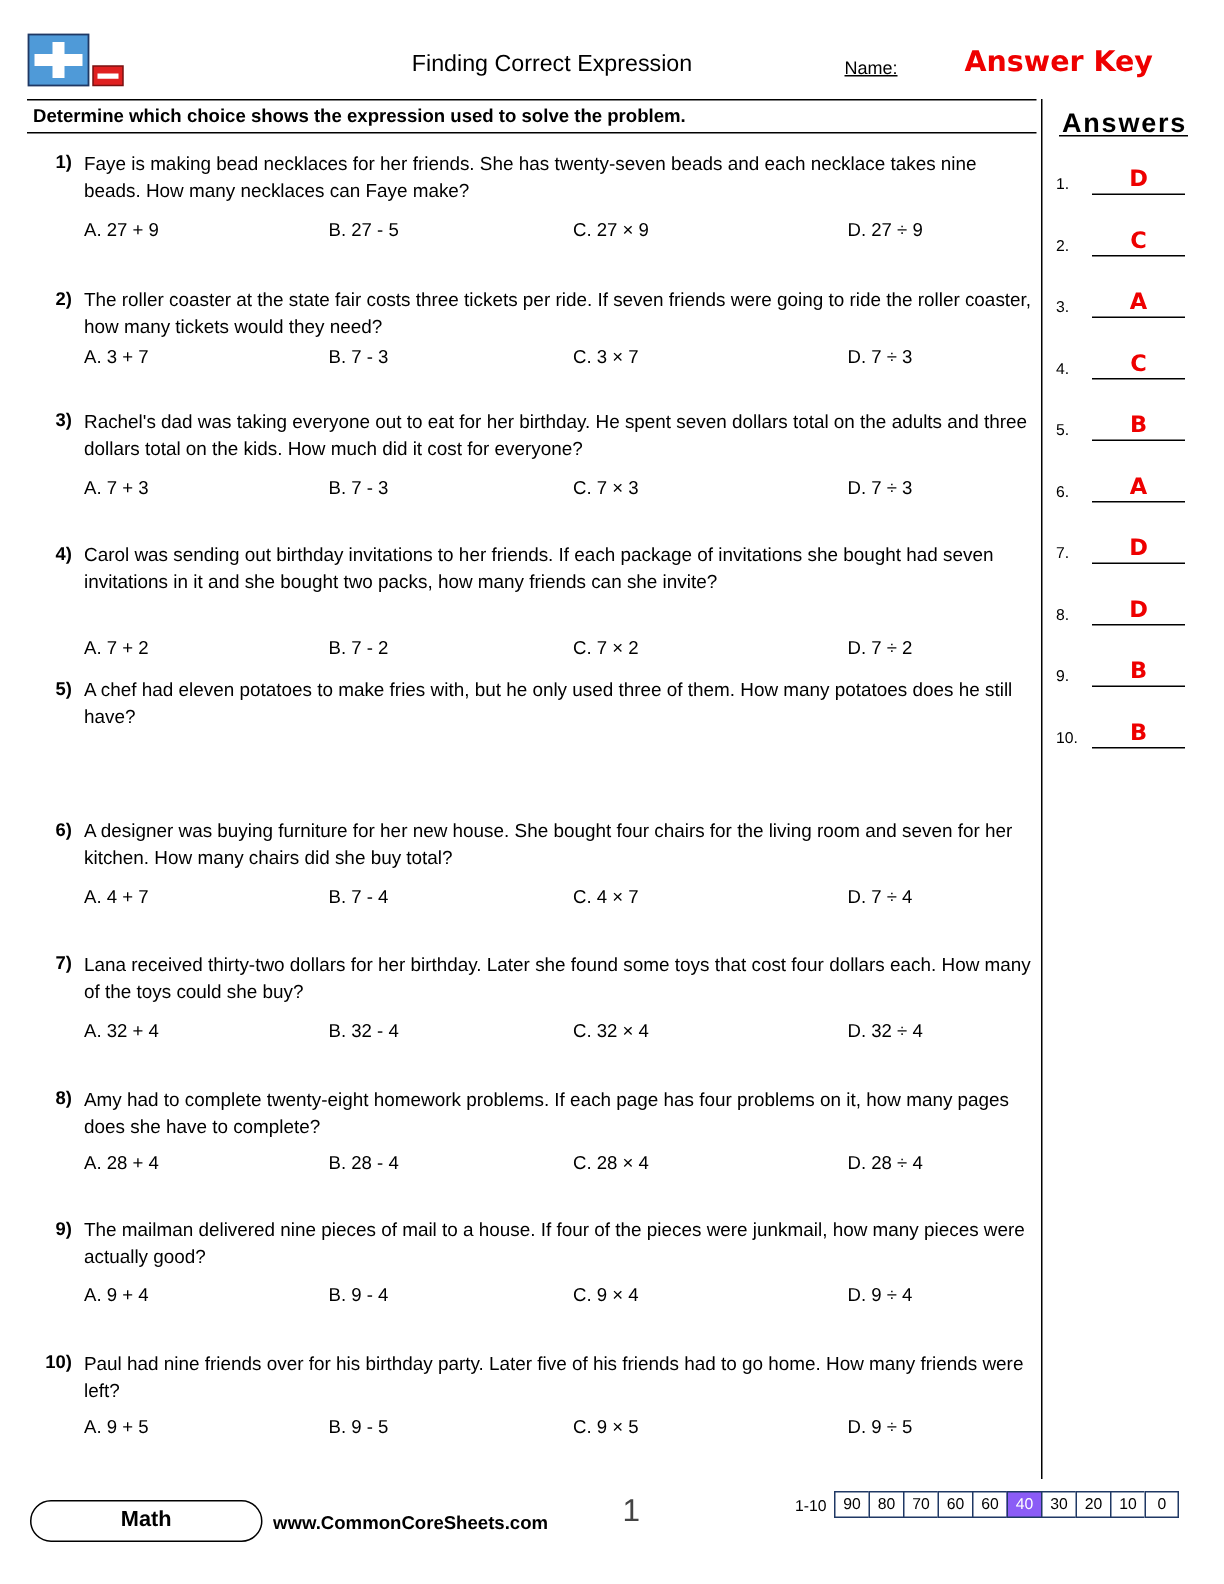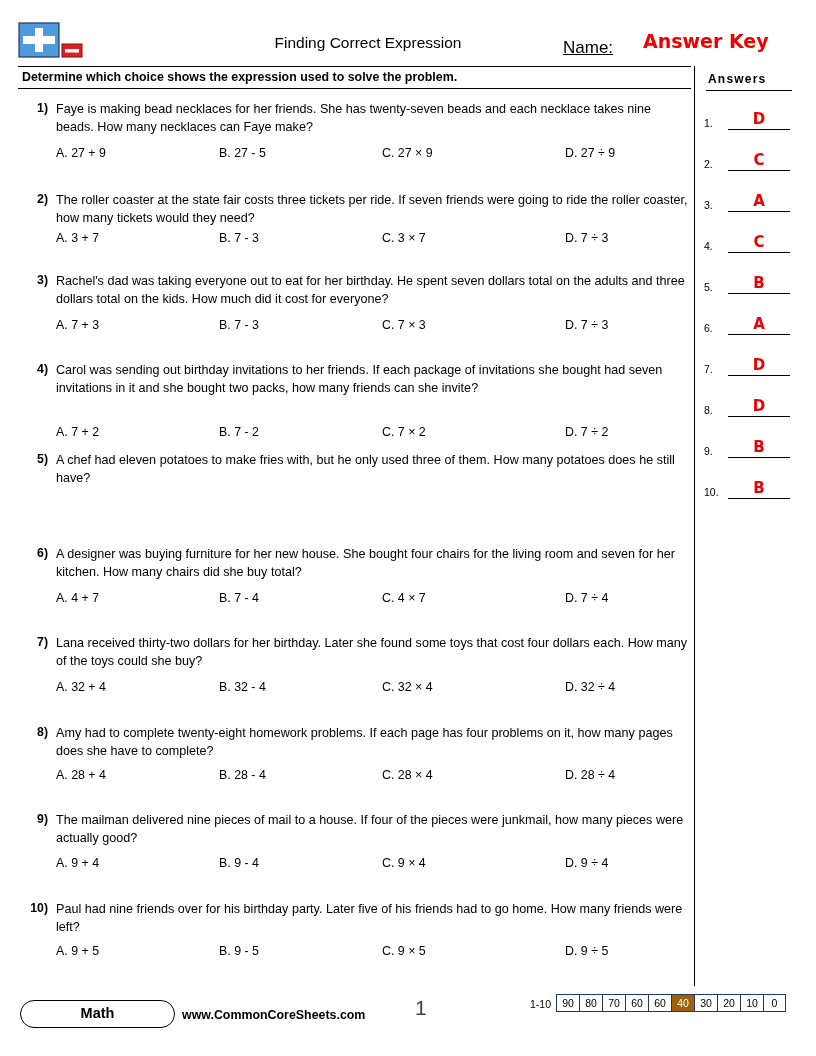--- a/index.html
+++ b/index.html
@@ -34,21 +34,21 @@
   .sheet-title {
     position: absolute;
     left: 150px; top: 12px;
     width: 400px;
     text-align: center;
     font-size: 15.5px;
   }
   .name-label {
     position: absolute;
     left: 545px; top: 16px;
-    font-size: 17px;
+    font-size: 12px;
     text-decoration: underline;
   }
   .answer-key {
     position: absolute;
     left: 625px; top: 8px;
     font-size: 19px;
     font-weight: bold;
     color: #ee0000;
     font-family: "DejaVu Sans", sans-serif;
   }
@@ -76,21 +76,21 @@
   
   .vline {
     position: absolute;
     left: 694px; top: 66px;
     width: 0; height: 920px;
     border-left: 1.6px solid #000;
   }
   .answers-title {
     position: absolute;
     left: 708px; top: 72px;
-    font-size: 12px;
+    font-size: 18px;
     font-weight: bold;
     letter-spacing: 1.2px;
   }
   .answers-underline {
     position: absolute;
     left: 706px; top: 90px;
     width: 86px; height: 0;
     border-top: 1.5px solid #000;
   }
   .ans-row {
@@ -207,21 +207,21 @@
     width: 23px;
     border: 1px solid #1f3864;
     border-right: none;
     text-align: center;
     line-height: 16px;
     background: #fff;
     color: #000;
   }
   .score-cell:last-child { border-right: 1px solid #1f3864; }
   .score-cell.hl {
-    background: #a16207;
+    background: #8b5cf6;
     color: #ffffff;
   }
 </style>
 </head>
 <body>
 
 <div class="page">
 
   <div class="header">
     <div class="logo">

